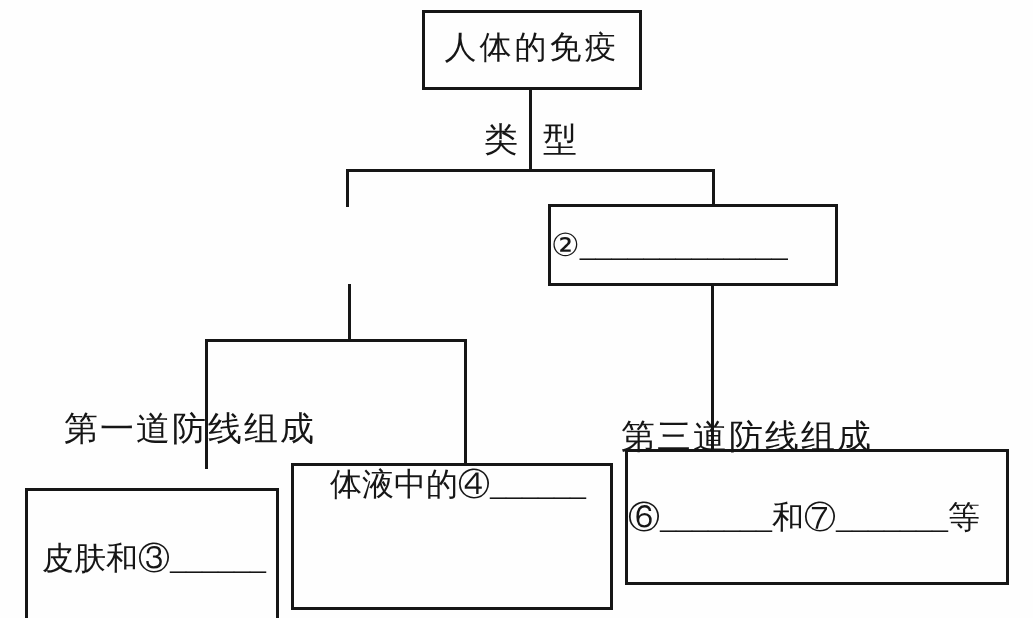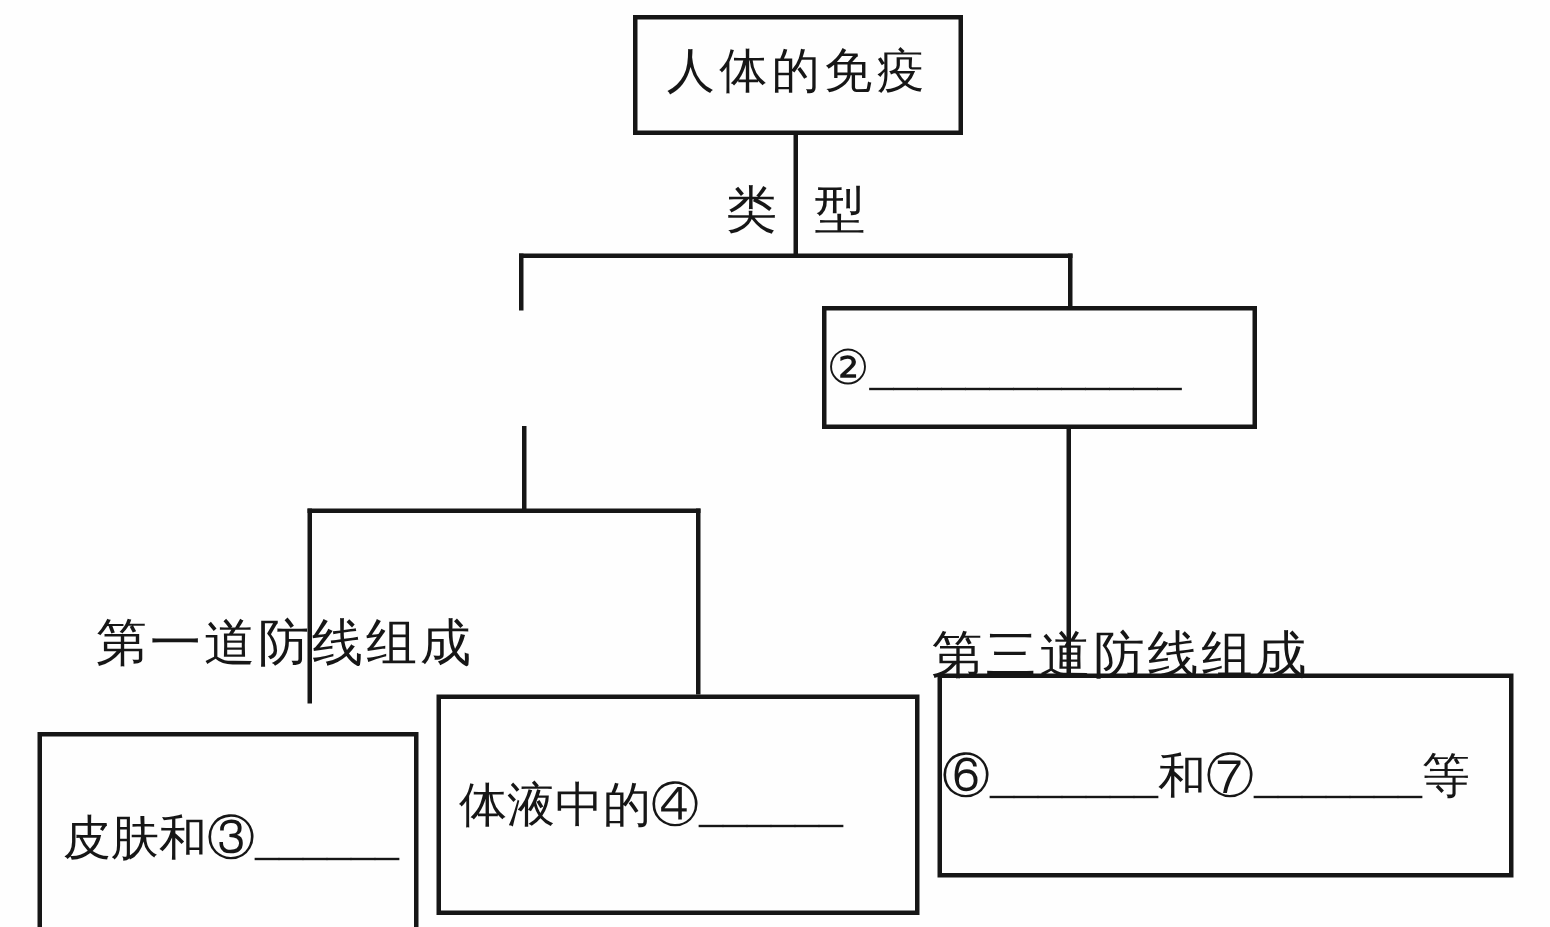--- a/index.html
+++ b/index.html
@@ -39,21 +39,21 @@
     z-index: 3;
     white-space: nowrap;
     letter-spacing: 2px;
   }
   
   .n-root  { left: 422px; top: 10px;  width: 220px; height: 80px; justify-content: center; letter-spacing: 3px; font-family: Liberation Mono, monospace; }
   .n-1     { left: 190px; top: 204px; width: 274px; height: 82px; padding-left: 14px; }
   .n-2     { left: 548px; top: 204px; width: 290px; height: 82px; padding-left: 0; }
   .n-3     { left: 25px;  top: 488px; width: 254px; height: 140px; padding-left: 14px; }
   .n-4     { left: 291px; top: 463px; width: 322px; height: 147px; padding-left: 12px;
-             flex-direction: column; align-items: flex-start; justify-content: center; gap: 12px; }
+             flex-direction: row; align-items: flex-start; justify-content: center; gap: 12px; }
   .n-5     { left: 625px; top: 449px; width: 384px; height: 136px; }
   
   .l-root-down   { left: 529px; top: 88px;  width: 3px;   height: 84px; }
   .l-branch-top  { left: 346px; top: 169px; width: 369px; height: 3px; }
   .l-drop-left   { left: 346px; top: 169px; width: 3px;   height: 38px; }
   .l-drop-right  { left: 712px; top: 169px; width: 3px;   height: 38px; }
   .l-n1-down     { left: 348px; top: 284px; width: 3px;   height: 58px; }
   .l-branch-mid  { left: 205px; top: 339px; width: 262px; height: 3px; }
   .l-drop-3      { left: 205px; top: 339px; width: 3px;   height: 130px; }
   .l-drop-4      { left: 464px; top: 339px; width: 3px;   height: 127px; }

